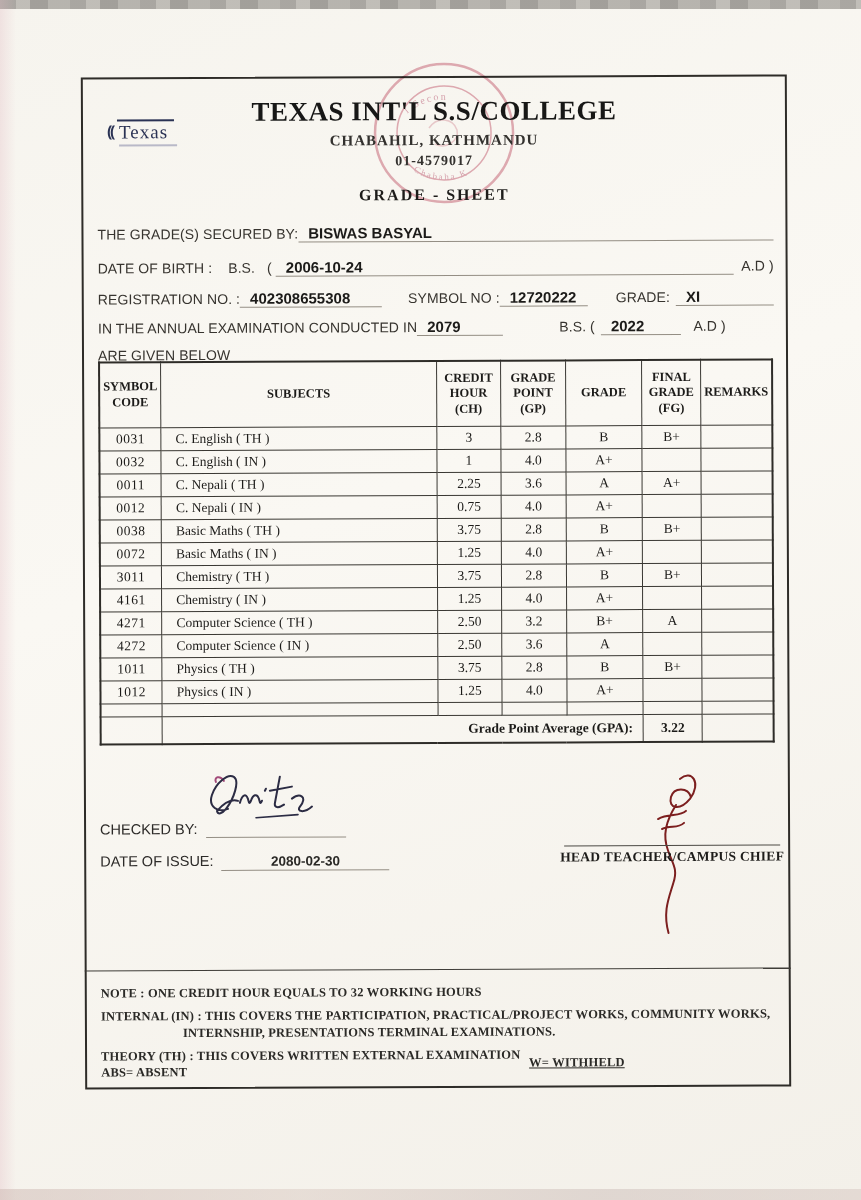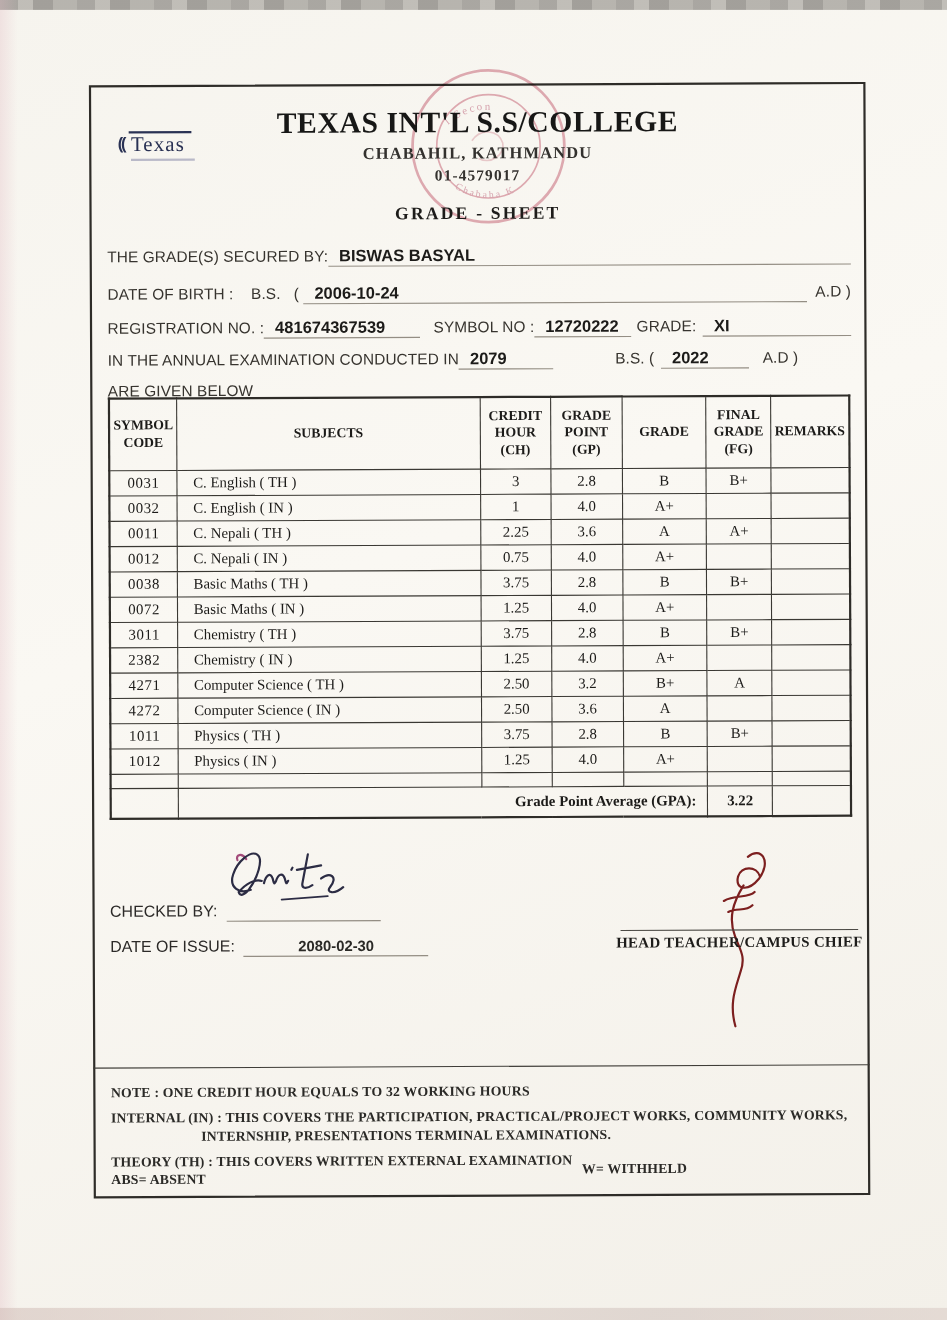--- a/index.html
+++ b/index.html
@@ -66,21 +66,21 @@
 
   
   .note-sep{position:absolute;left:-2px;right:-2px;top:891px;border-top:1.5px solid #3f3d38;}
   .note{position:absolute;font-family:"Liberation Serif",serif;font-weight:bold;font-size:12.5px;
     letter-spacing:.2px;color:#2b2a27;white-space:nowrap;}
   .n1{left:14px;top:907px;}
   .n2{left:14px;top:930px;}
   .n2b{left:96px;top:947px;}
   .n3{left:14px;top:970px;}
   .n4{left:14px;top:986px;}
-  .n5{left:442px;top:978px;}
+  .n5{left:442px;top:978px;text-decoration:underline;}
 </style>
 </head>
 <body>
 
 <div class="page">
   <div class="scan-edge-top"></div>
   <div class="scan-tint-left"></div>
   <div class="scan-edge-bottom"></div>
 
   <div class="cert">
@@ -121,24 +121,24 @@
     <div class="d-row" style="top:180px">
       <span class="lbl">DATE OF BIRTH :</span>
       <span class="lbl" style="margin-left:16px">B.S.</span>
       <span class="lbl" style="margin-left:12px">(</span>
       <span class="uline fill" style="margin-left:4px"><span class="val">2006-10-24</span></span>
       <span class="lbl" style="margin-left:8px">A.D )</span>
     </div>
 
     <div class="d-row" style="top:211px">
       <span class="lbl">REGISTRATION NO. :</span>
-      <span class="uline" style="width:142px"><span class="val">481674367539</span></span>
-      <span class="lbl" style="margin-left:12px">SYMBOL NO :</span>
+      <span class="uline" style="width:142px"><span class="val">402308655308</span></span>
+      <span class="lbl" style="margin-left:26px">SYMBOL NO :</span>
       <span class="uline" style="width:88px"><span class="val">12720222</span></span>
-      <span class="lbl" style="margin-left:5px">GRADE:</span>
+      <span class="lbl" style="margin-left:28px">GRADE:</span>
       <span class="uline fill" style="margin-left:6px"><span class="val">XI</span></span>
     </div>
 
     <div class="d-row" style="top:240px">
       <span class="lbl">IN THE ANNUAL EXAMINATION CONDUCTED IN</span>
       <span class="uline" style="width:86px"><span class="val">2079</span></span>
       <span class="lbl" style="margin-left:56px">B.S. (</span>
       <span class="uline fill" style="margin-left:6px;max-width:112px"><span class="val">2022</span></span>
       <span class="lbl fill" style="margin-left:12px">A.D )</span>
     </div>
@@ -231,21 +231,21 @@
       <tr>
             <td class="code">3011</td>
             <td class="subj">Chemistry ( TH )</td>
             <td>3.75</td>
             <td>2.8</td>
             <td>B</td>
             <td>B+</td>
             <td></td>
           </tr>
       <tr>
-            <td class="code">2382</td>
+            <td class="code">4161</td>
             <td class="subj">Chemistry ( IN )</td>
             <td>1.25</td>
             <td>4.0</td>
             <td>A+</td>
             <td></td>
             <td></td>
           </tr>
       <tr>
             <td class="code">4271</td>
             <td class="subj">Computer Science ( TH )</td>

